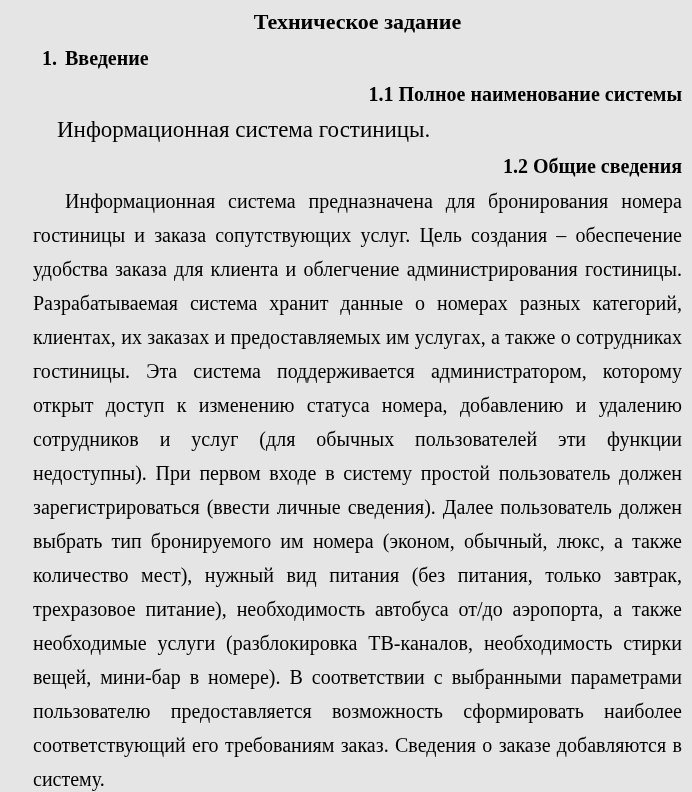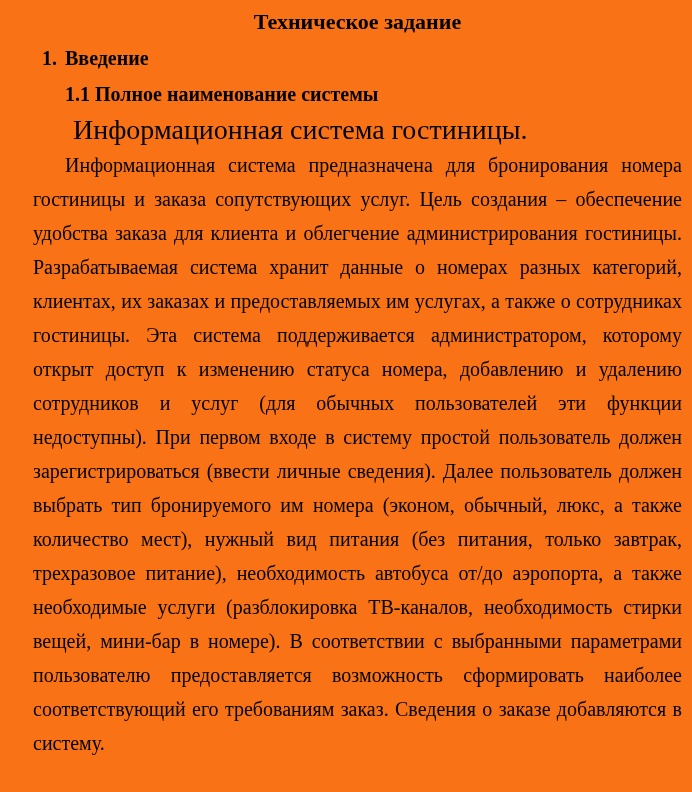--- a/index.html
+++ b/index.html
@@ -5,21 +5,21 @@
   html, body {
     margin: 0;
     padding: 0;
     background: #ffffff;
   }
   .page {
     position: relative;
     width: 692px;
     height: 792px;
     box-sizing: border-box;
-    background: #f97316;
+    background: #e5e5e5;
     color: #000000;
     font-family: "Liberation Serif", "DejaVu Serif", serif;
     padding: 3px 10px 0 33px;
     overflow: hidden;
   }
   .doc-title {
     font-size: 22px;
     font-weight: bold;
     text-align: center;
     line-height: 37px;
@@ -32,25 +32,26 @@
     margin-left: 9px;
   }
   .h1 .num {
     margin-right: 8px;
   }
   .h2 {
     font-size: 20px;
     font-weight: bold;
     line-height: 36px;
     margin-left: 32px;
+    text-align: right;
   }
   .body-line {
-    font-size: 28px;
+    font-size: 23px;
     line-height: 36px;
-    margin-left: 40px;
+    margin-left: 24px;
   }
   .para {
     font-size: 20px;
     line-height: 34px;
     text-align: justify;
     text-indent: 32px;
     margin: 0;
   }
 </style>
 </head>
@@ -61,16 +62,17 @@
   <div class="doc-title">Техническое задание</div>
 
   <div class="h1">
     <span class="num">1.</span><span>Введение</span>
   </div>
 
   <div class="h2">1.1 Полное наименование системы</div>
 
   <div class="body-line">Информационная система гостиницы.</div>
 
+  <div class="h2">1.2 Общие сведения</div>
 
   <p class="para">Информационная система предназначена для бронирования номера гостиницы и заказа сопутствующих услуг. Цель создания – обеспечение удобства заказа для клиента и облегчение администрирования гостиницы. Разрабатываемая система хранит данные о номерах разных категорий, клиентах, их заказах и предоставляемых им услугах, а также о сотрудниках гостиницы. Эта система поддерживается администратором, которому открыт доступ к изменению статуса номера, добавлению и удалению сотрудников и услуг (для обычных пользователей эти функции недоступны). При первом входе в систему простой пользователь должен зарегистрироваться (ввести личные сведения). Далее пользователь должен выбрать тип бронируемого им номера (эконом, обычный, люкс, а также количество мест), нужный вид питания (без питания, только завтрак, трехразовое питание), необходимость автобуса от/до аэропорта, а также необходимые услуги (разблокировка ТВ-каналов, необходимость стирки вещей, мини-бар в номере). В соответствии с выбранными параметрами пользователю предоставляется возможность сформировать наиболее соответствующий его требованиям заказ. Сведения о заказе добавляются в систему.</p>
 
 </div>
 
 </body></html>

